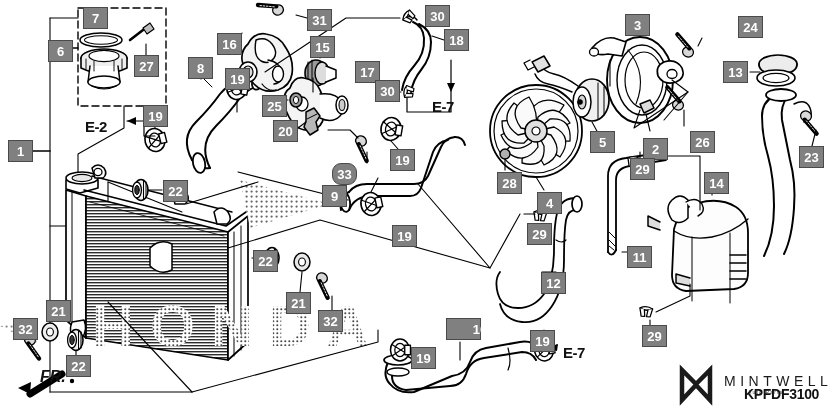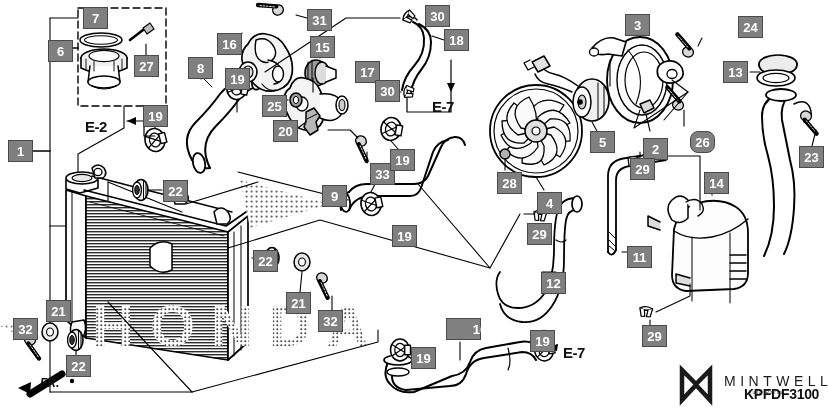--- a/index.html
+++ b/index.html
@@ -5,22 +5,22 @@
   html,body{margin:0;padding:0;background:#fff;}
   body{font-family:"Liberation Sans",sans-serif;}
   #stage{position:relative;width:828px;height:414px;background:#ffffff;overflow:hidden;}
   #art{position:absolute;left:0;top:0;width:828px;height:414px;}
   .lbl{position:absolute;background:#808080;border:1px solid #4a4a4a;color:#ffffff;
        font-family:"Liberation Sans",sans-serif;font-size:13px;font-weight:bold;
        display:flex;align-items:center;justify-content:center;
        width:25px;height:22px;box-sizing:border-box;letter-spacing:0px;}
   .sec{position:absolute;font-family:"Liberation Sans",sans-serif;font-size:15px;
        font-weight:bold;color:#111;letter-spacing:-0.5px;}
-  .frtxt{position:absolute;font-family:"Liberation Sans",sans-serif;font-size:12px;
-       font-weight:bold;font-style:italic;color:#111;margin-top:8px;}
+  .frtxt{position:absolute;font-family:"Liberation Sans",sans-serif;font-size:16px;
+       font-weight:bold;font-style:italic;color:#111;}
   #brand{position:absolute;left:676px;top:360px;width:148px;height:48px;}
   #brandname{position:absolute;left:724px;top:373px;font-size:14px;font-weight:normal;
        letter-spacing:4.5px;color:#1a1a1a;font-family:"Liberation Sans",sans-serif;}
   #brandsub{position:absolute;left:748px;top:389px;font-size:5px;letter-spacing:1.2px;
        color:#3a3a3a;font-family:"Liberation Sans",sans-serif;}
   #diagcode{position:absolute;left:744px;top:386px;font-size:14px;font-weight:bold;
        color:#111;font-family:"Liberation Sans",sans-serif;letter-spacing:-0.3px;}
 </style>
 </head>
 <body>
@@ -383,38 +383,38 @@
       <div class="lbl" style="left: 310px; top: 36px;">15</div>
       <div class="lbl" style="left: 425px; top: 5px;">30</div>
       <div class="lbl" style="left: 444px; top: 29px; text-align: right;">18</div>
       <div class="lbl" style="left: 188px; top: 57px;">8</div>
       <div class="lbl" style="left: 225px; top: 68px;">19</div>
       <div class="lbl" style="left: 143px; top: 105px;">19</div>
       <div class="lbl" style="left: 262px; top: 95px;">25</div>
       <div class="lbl" style="left: 355px; top: 61px;">17</div>
       <div class="lbl" style="left: 375px; top: 80px;">30</div>
       <div class="lbl" style="left: 273px; top: 120px;">20</div>
-      <div class="lbl" style="left: 370px; top: 163px;">33</div>
+      <div class="lbl" style="left: 332px; top: 163px; border-radius: 9px;">33</div>
       <div class="lbl" style="left: 390px; top: 149px;">19</div>
       <div class="lbl" style="left: 322px; top: 185px;">9</div>
       <div class="lbl" style="left: 392px; top: 225px;">19</div>
       <div class="lbl" style="left: 163px; top: 180px;">22</div>
       <div class="lbl" style="left: 253px; top: 250px;">22</div>
       <div class="lbl" style="left: 286px; top: 292px;">21</div>
       <div class="lbl" style="left: 318px; top: 310px;">32</div>
       <div class="lbl" style="left: 46px; top: 300px;">21</div>
       <div class="lbl" style="left: 13px; top: 318px;">32</div>
       <div class="lbl" style="left: 66px; top: 355px;">22</div>
       <div class="lbl" style="left: 497px; top: 172px;">28</div>
       <div class="lbl" style="left: 537px; top: 192px;">4</div>
       <div class="lbl" style="left: 625px; top: 14px;">3</div>
       <div class="lbl" style="left: 690px; top: 16px; margin-left: 48px;">24</div>
       <div class="lbl" style="left: 590px; top: 131px;">5</div>
       <div class="lbl" style="left: 643px; top: 138px;">2</div>
-      <div class="lbl" style="left: 690px; top: 131px; border-radius: 8px;">26</div>
+      <div class="lbl" style="left: 690px; top: 131px;">26</div>
       <div class="lbl" style="left: 630px; top: 158px;">29</div>
       <div class="lbl" style="left: 723px; top: 61px;">13</div>
       <div class="lbl" style="left: 799px; top: 146px;">23</div>
       <div class="lbl" style="left: 704px; top: 172px;">14</div>
       <div class="lbl" style="left: 527px; top: 223px;">29</div>
       <div class="lbl" style="left: 541px; top: 272px;">12</div>
       <div class="lbl" style="left: 627px; top: 246px;">11</div>
       <div class="lbl" style="left: 642px; top: 325px;">29</div>
       <div class="lbl" style="left: 446px; top: 318px; padding-left: 33px;">10</div>
       <div class="lbl" style="left: 411px; top: 347px;">19</div>

